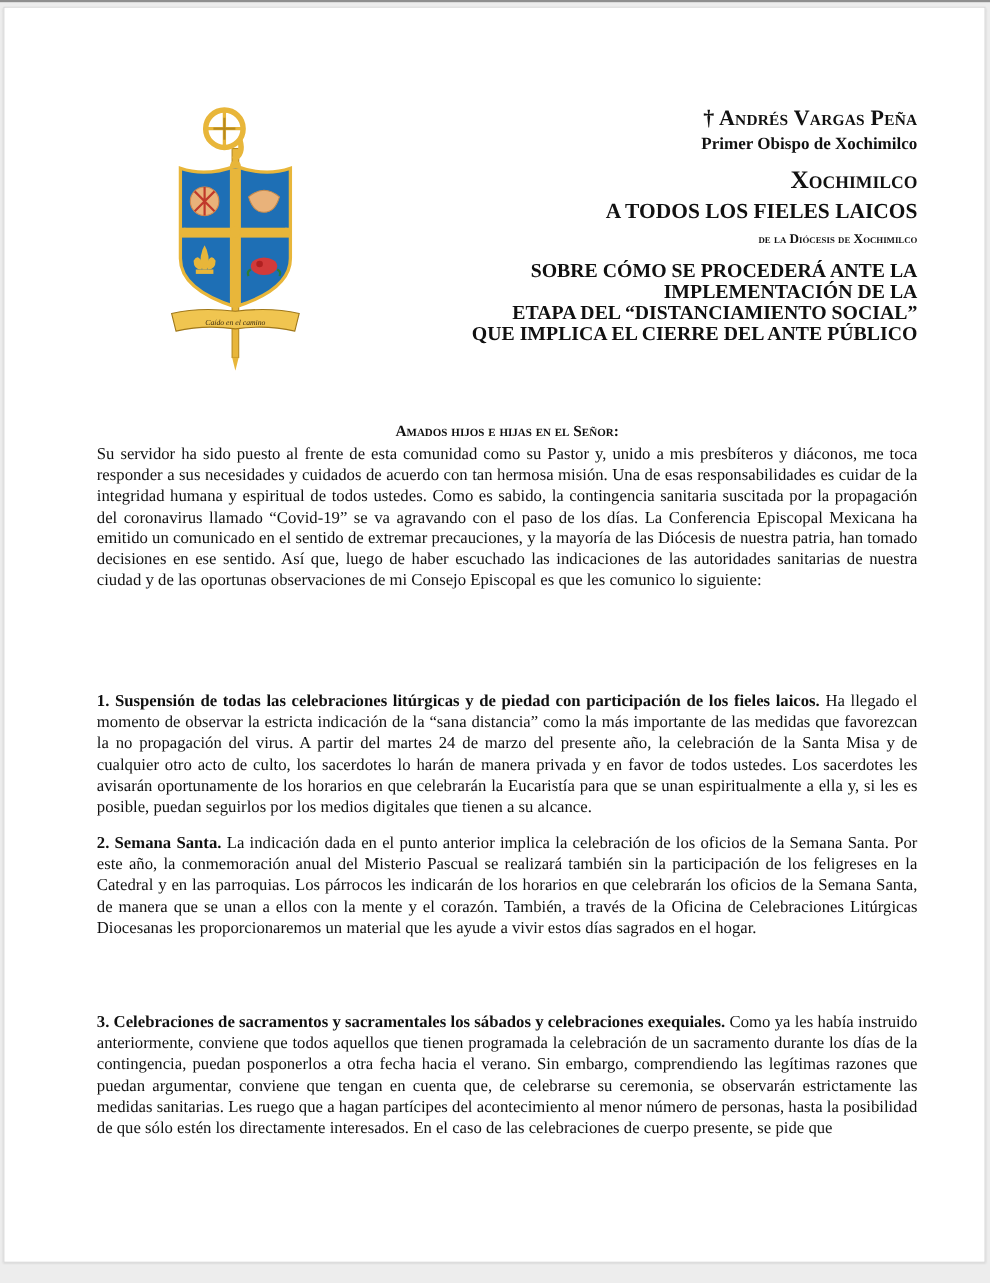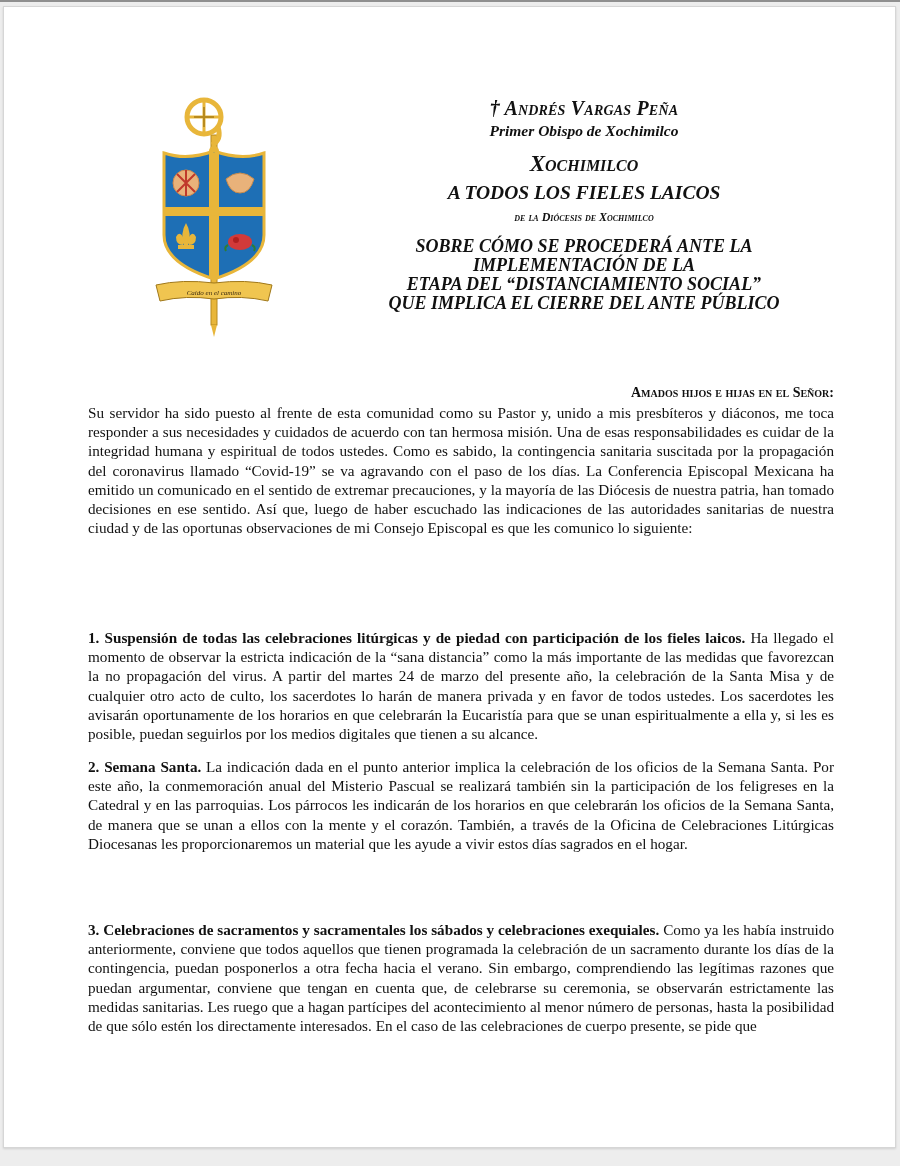--- a/index.html
+++ b/index.html
@@ -13,30 +13,30 @@
   .top-bar { position: absolute; left: 0; top: 0; width: 900px; height: 2px; background: #8f8f8f; }
   .page {
     position: absolute; left: 3px; top: 6px; width: 891px; height: 1140px;
     background: #ffffff;
     border: 1px solid #d6d6d6;
     box-shadow: 0 1px 2px rgba(0,0,0,0.12);
   }
   .crest { position: absolute; left: 148px; top: 88px; width: 124px; height: 242px; }
   .header {
     position: absolute; left: 330px; top: 88px; width: 500px;
-    text-align: center; font-weight: bold; font-style: italic;
+    text-align: right; font-weight: bold;
   }
   .bishop-name { font-size: 20px; font-variant: small-caps; line-height: 26px; letter-spacing: 0.2px; }
   .bishop-line { font-size: 15.5px; line-height: 20px; }
   .title-main { font-size: 23px; font-variant: small-caps; line-height: 30px; margin-top: 8px; }
   .title-sub { font-size: 19.5px; line-height: 27px; }
   .title-sub2 { font-size: 12px; font-variant: small-caps; line-height: 22px; }
   .subject { margin-top: 9px; font-size: 18px; line-height: 19px; font-variant: small-caps; }
   .content { position: absolute; left: 84px; width: 746px; font-size: 15.2px; line-height: 19.2px; text-align: justify; }
-  .greeting { top: 376px; font-weight: bold; font-variant: small-caps; font-size: 14px; text-align: right; }
+  .greeting { top: 376px; font-weight: bold; font-variant: small-caps; font-size: 14px; text-align: center; }
   .para { margin: 0; }
   .p-intro { top: 396px; }
   .p1 { top: 621px; }
   .p2 { top: 750px; }
   .p3 { top: 913px; }
   .b { font-weight: bold; }
 </style>
 </head>
 <body>
 

